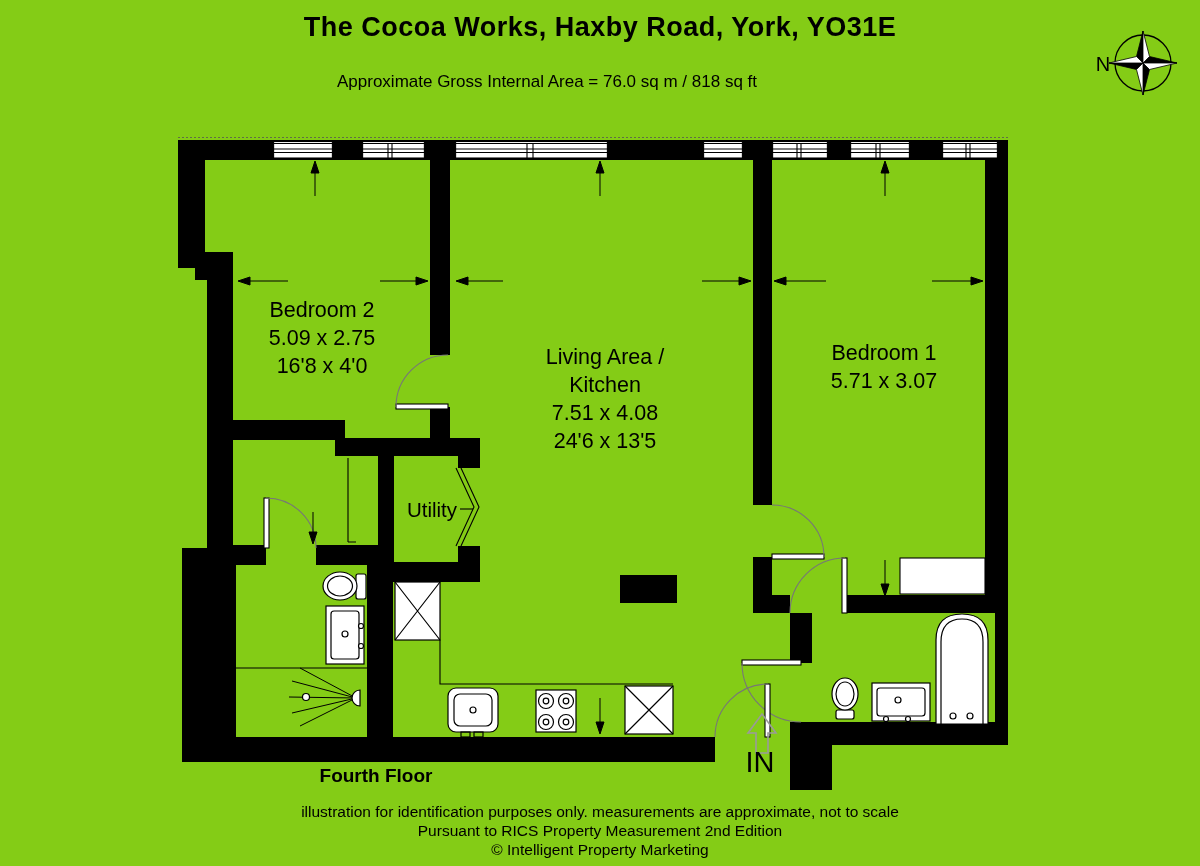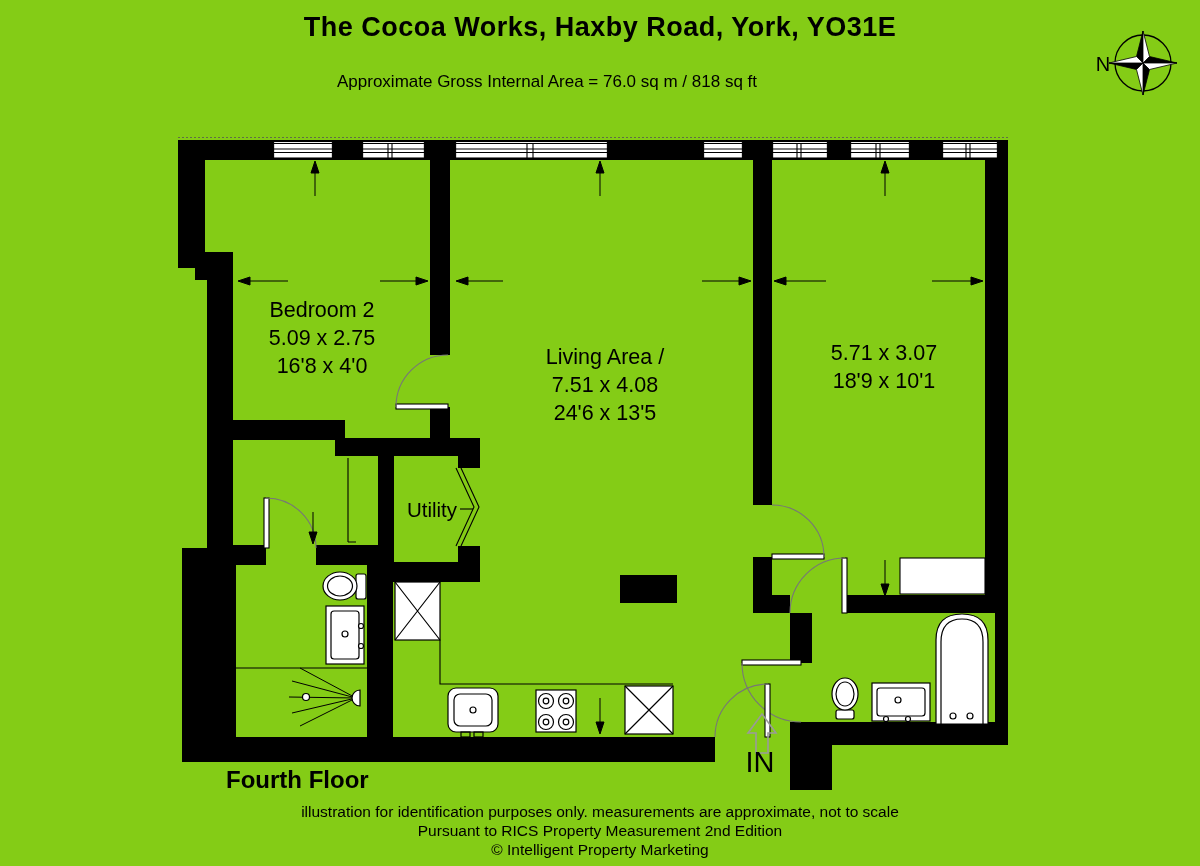--- a/index.html
+++ b/index.html
@@ -8,21 +8,21 @@
   .stage svg{position:absolute;left:0;top:0;}
   .lbl{position:absolute;text-align:center;line-height:1.3;}
   .title{top:10px;left:0;width:1200px;font-size:27px;font-weight:bold;letter-spacing:.5px;}
   .subtitle{top:71px;left:0;width:1094px;font-size:17px;}
   .room{font-size:21.5px;}
   .b2{left:197px;top:297px;width:250px;}
   .lv{left:480px;top:308px;width:250px;margin-top:36px;}
   .b1{left:759px;top:340px;width:250px;}
   .utility{left:382px;top:497px;width:100px;font-size:20.5px;text-align:center;}
   .in-lbl{left:710px;top:744px;width:100px;font-size:29px;}
-  .floor-lbl{left:226px;top:764px;width:300px;text-align:left;font-size:24px;font-weight:bold;}
+  .floor-lbl{left:226px;top:764px;width:300px;text-align:center;font-size:19px;font-weight:bold;}
   .north-lbl{left:1088px;top:51px;width:30px;font-size:20px;}
   .footer1{top:802px;left:0;width:1200px;font-size:15.5px;}
   .footer2{top:821px;left:0;width:1200px;font-size:15.5px;text-align:center;}
   .footer3{top:840px;left:0;width:1200px;font-size:15.5px;}
 </style>
 </head>
 <body>
 
 <div class="stage">
 
@@ -282,27 +282,28 @@
   <div class="lbl north-lbl">N</div>
 
   <div class="lbl room b2">
     <div>Bedroom 2</div>
     <div>5.09 x 2.75</div>
     <div>16'8 x 4'0</div>
   </div>
 
   <div class="lbl room lv">
     <div>Living Area /</div>
+    <div>Kitchen</div>
     <div>7.51 x 4.08</div>
     <div>24'6 x 13'5</div>
   </div>
 
   <div class="lbl room b1">
+    <div>Bedroom 1</div>
     <div>5.71 x 3.07</div>
-    <div>18'9 x 10'1</div>
   </div>
 
   <div class="lbl utility">Utility</div>
   <div class="lbl in-lbl">IN</div>
   <div class="lbl floor-lbl">Fourth Floor</div>
 
   <div class="lbl footer1">illustration for identification purposes only. measurements are approximate, not to scale</div>
   <div class="lbl footer2">Pursuant to RICS Property Measurement 2nd Edition</div>
   <div class="lbl footer3">© Intelligent Property Marketing</div>
 

